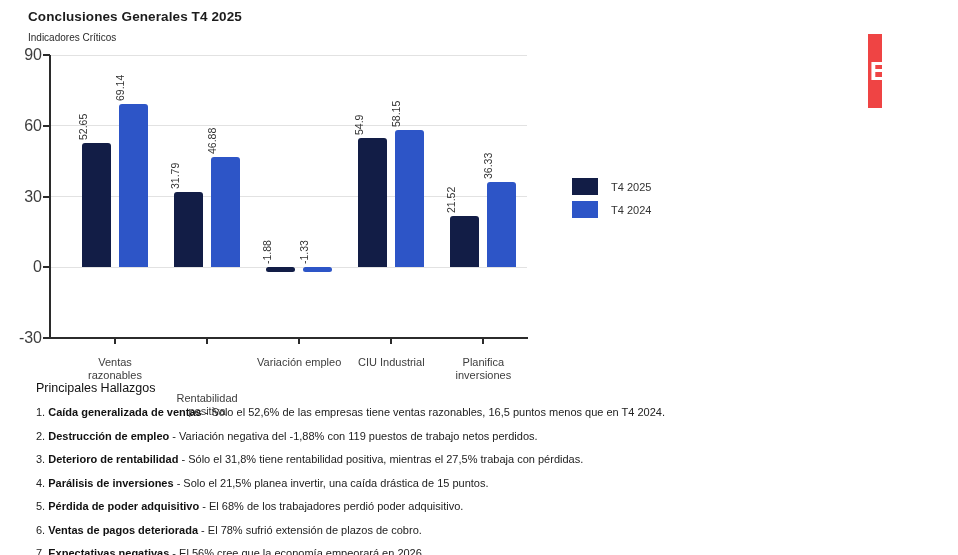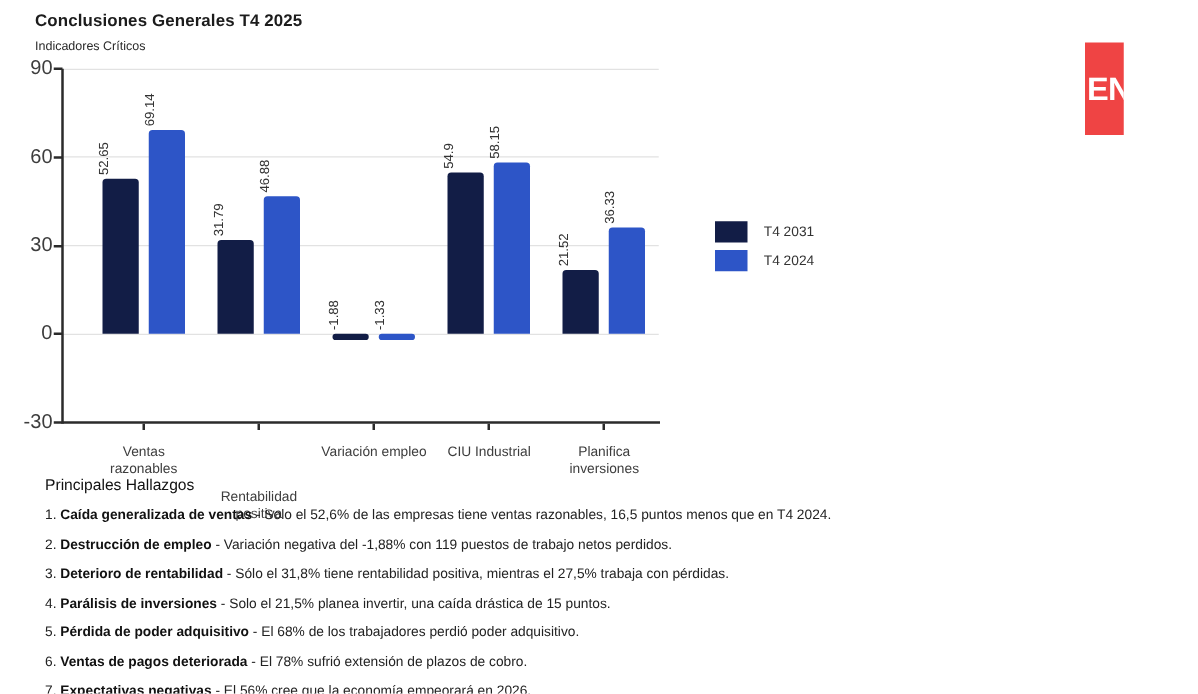--- a/index.html
+++ b/index.html
@@ -1,17 +1,17 @@
 <!DOCTYPE html>
 <html><head>
 <meta charset="utf-8">
 <style>
   html,body{margin:0;padding:0;background:#fff;}
   body{font-family:"Liberation Sans",sans-serif;-webkit-font-smoothing:antialiased;}
-  .canvas{position:relative;width:882px;height:555px;background:#fff;overflow:hidden;padding-left:17px;}
+  .canvas{position:relative;width:882px;height:555px;background:#fff;overflow:hidden;}
   .abs{position:absolute;}
 
   .title{left:28px;top:9px;font-size:13.5px;font-weight:bold;color:#1c1c1c;letter-spacing:.1px;}
   .subtitle{left:28px;top:32px;font-size:10px;font-weight:400;color:#2a2a2a;}
 
   .plot{left:50px;top:55px;width:477px;height:283px;overflow:visible;}
   .gridline{left:0;width:477px;height:1px;background:#e2e2e2;}
   .axis-y{left:-1px;top:0;width:2px;height:284px;background:#2b2b2b;}
   .axis-x{left:0;top:282px;width:478px;height:2px;background:#2b2b2b;}
   .ytick{left:-7px;width:7px;height:2px;background:#2b2b2b;}
@@ -90,21 +90,21 @@
       <div class="abs xtick" style="left: 432.4px;"></div>
       <div class="abs xlabel" style="left: 375.4px;">Planifica
 inversiones</div>
       <div class="abs bar bar-pos" style="left: 400.4px; top: 161.499px; width: 29px; height: 50.7513px; background: rgb(18, 29, 70);"></div>
       <div class="abs vlabel" style="left: 408.4px; top: 145.499px;">21.52</div>
       <div class="abs bar bar-pos" style="left: 437.4px; top: 126.572px; width: 29px; height: 85.6782px; background: rgb(45, 85, 199);"></div>
       <div class="abs vlabel" style="left: 445.4px; top: 110.572px;">36.33</div>
     </div>
 
   <div class="abs" id="legend" style="left:572px;top:177px;">
-      <div class="legend-row" style="margin-bottom: 6px;"><span class="legend-swatch" style="background: rgb(18, 29, 70);"></span><span class="legend-label">T4 2031</span></div>
+      <div class="legend-row" style="margin-bottom: 6px;"><span class="legend-swatch" style="background: rgb(18, 29, 70);"></span><span class="legend-label">T4 2025</span></div>
       <div class="legend-row" style="margin-bottom: 6px;"><span class="legend-swatch" style="background: rgb(45, 85, 199);"></span><span class="legend-label">T4 2024</span></div>
     </div>
 
   <div class="abs logo" style="background: #ef4444;">
     <span class="logo-text" style="color: rgb(255, 255, 255);">ENAC</span>
   </div>
 
   <div class="abs findings">
     <p class="findings-heading">Principales Hallazgos</p>
     <div id="findings-list">

